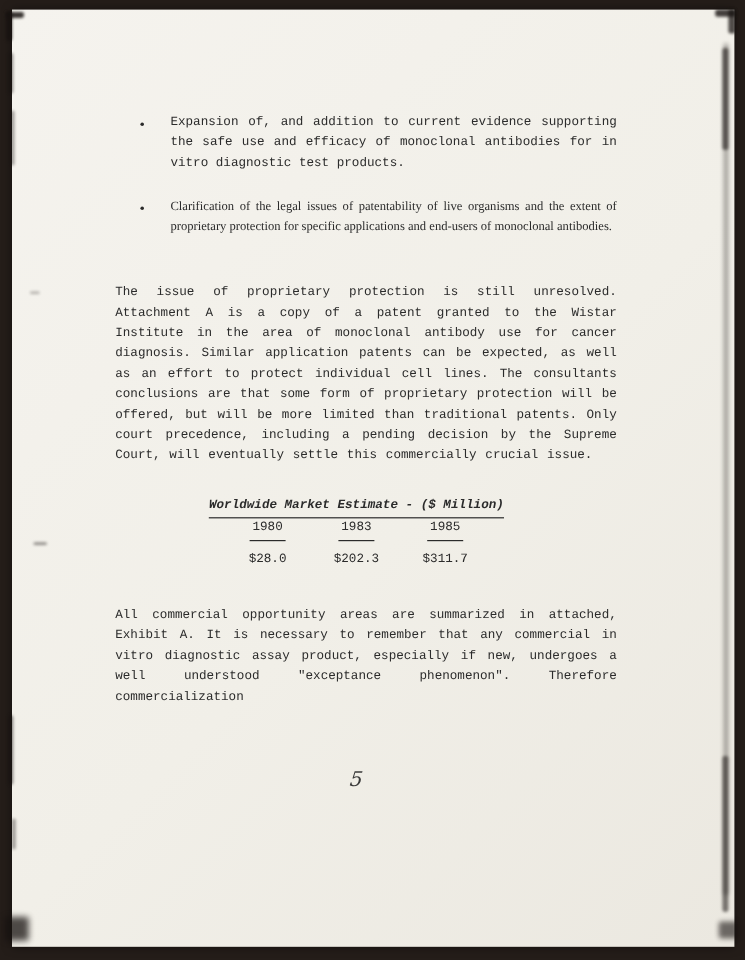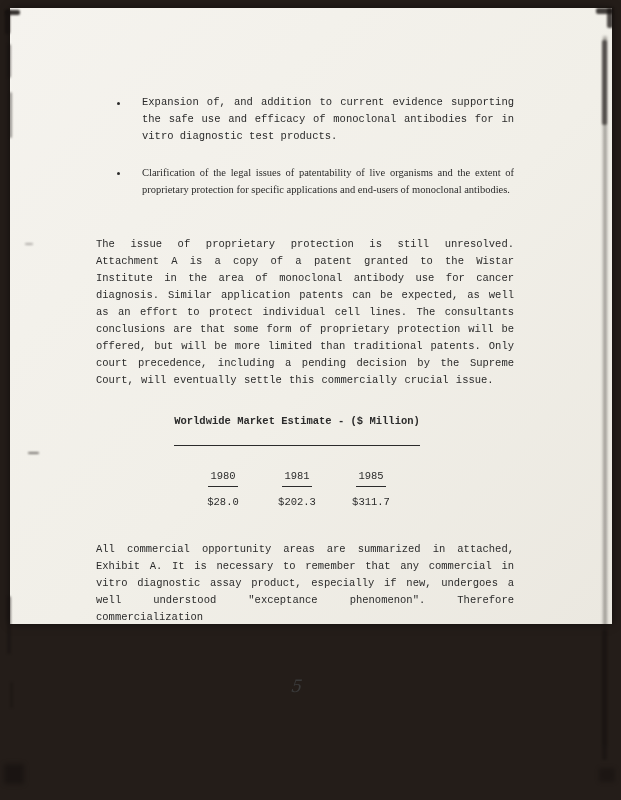--- a/index.html
+++ b/index.html
@@ -12,21 +12,21 @@
   .scene {
     position: relative;
     width: 621px;
     height: 800px;
     background: #241d19;
     overflow: hidden;
   }
   .paper {
     position: absolute;
     left: 10px; top: 8px;
-    width: 602px; height: 616px;
+    width: 602px; height: 781px;
     background: linear-gradient(135deg, #f5f3ee 0%, #f1efe8 55%, #ebe8e0 100%);
     box-shadow: 0 0 8px rgba(0,0,0,0.55);
   }
   .content {
     position: absolute;
     left: 70px; right: 98px; top: 86px;
     color: #2b2b2b;
     font-size: 10.5px;
     line-height: 17px;
   }
@@ -53,28 +53,28 @@
     margin-left: 16px;
   }
   .para.tight { margin-bottom: 16px; }
   .market-table {
     text-align: center;
     margin: 0 auto 30px auto;
   }
   .mt-title {
     display: inline-block;
     border-bottom: 1px solid #2b2b2b;
-    padding-bottom: 15px;
+    padding-bottom: 1px;
     font-weight: bold;
+    font-style: italic;
   }
   .mt-cols {
     display: flex;
     justify-content: center;
     gap: 24px;
-    margin-top: 22px;
   }
   .mt-col { min-width: 50px; text-align: center; }
   .mt-year {
     display: inline-block;
     border-bottom: 1px solid #2b2b2b;
     padding: 0 2px 1px 2px;
   }
   .mt-value { margin-top: 7px; white-space: nowrap; }
   .page-number {
     text-align: center;
@@ -131,21 +131,21 @@
 
 
       <div class="market-table">
         <span class="mt-title">Worldwide Market Estimate - ($ Million)</span>
         <div class="mt-cols">
           <div class="mt-col">
             <span class="mt-year">1980</span>
             <div class="mt-value">$28.0</div>
           </div>
           <div class="mt-col">
-            <span class="mt-year">1981</span>
+            <span class="mt-year">1983</span>
             <div class="mt-value">$202.3</div>
           </div>
           <div class="mt-col">
             <span class="mt-year">1985</span>
             <div class="mt-value">$311.7</div>
           </div>
         </div>
       </div>
 
       <p class="para">All commercial opportunity areas are summarized in attached, Exhibit A.  It is necessary to remember that any commercial in vitro diagnostic assay product, especially if new, undergoes a well understood "exceptance phenomenon".  Therefore commercialization</p>

